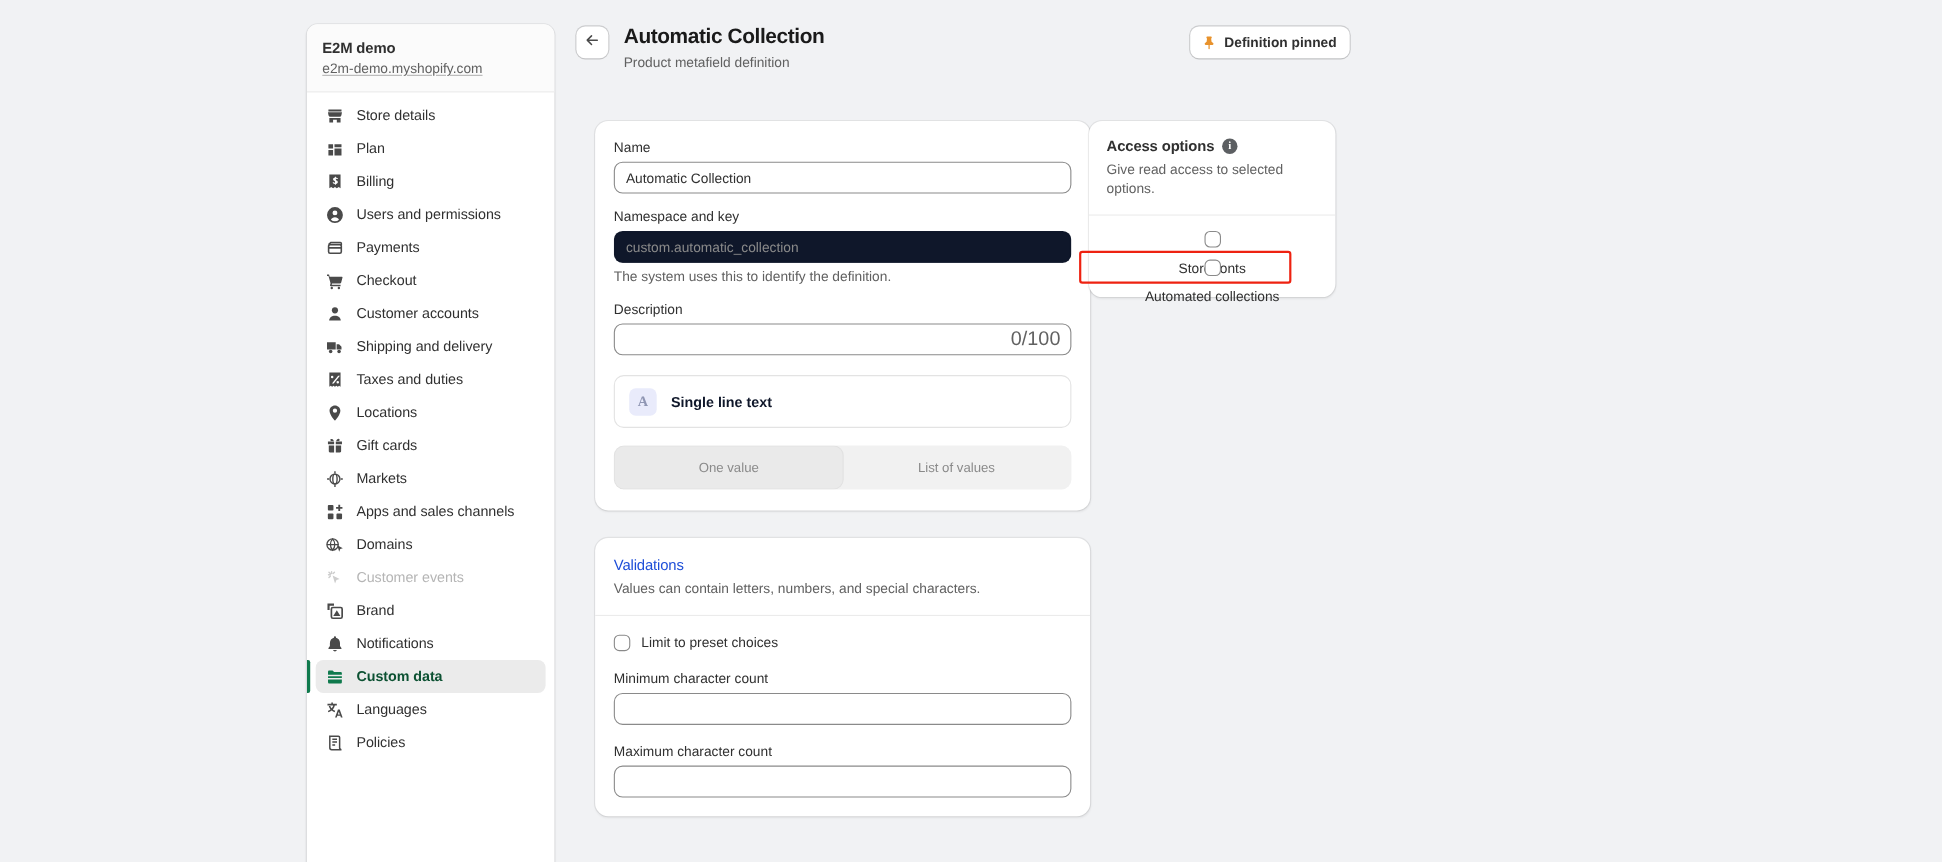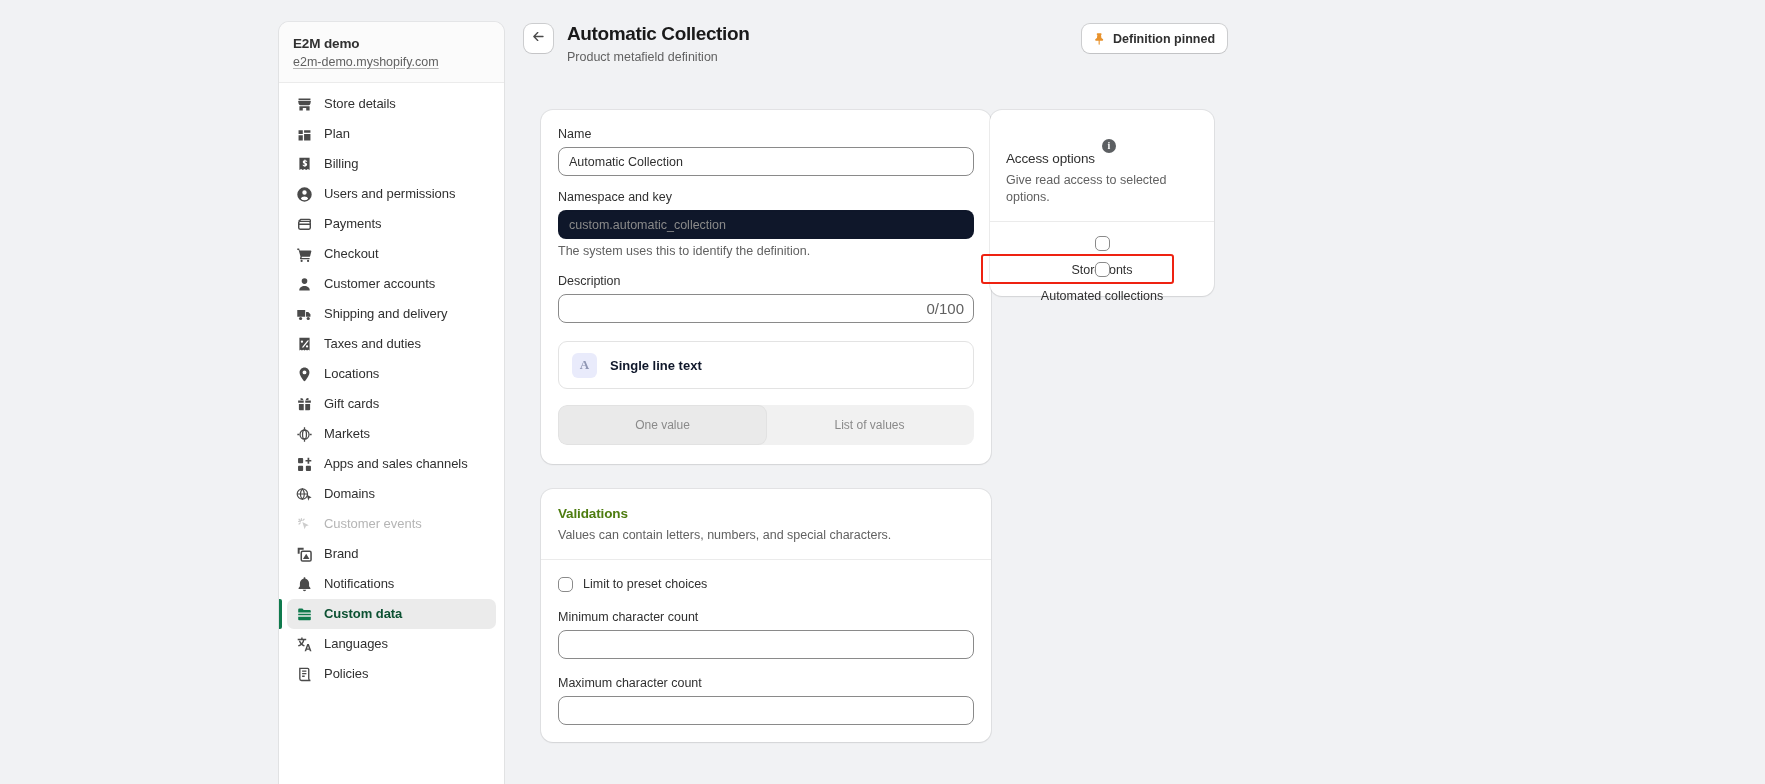--- a/index.html
+++ b/index.html
@@ -124,21 +124,21 @@
     outline: none; display: flex; align-items: center;
   }
   .text-input.readonly {
     background: #0f172a; border-color: transparent;
     color: #8a8a8a; box-shadow: inset 0 0 0 1px rgba(0,0,0,0.02);
   }
   .input-wrap { position: relative; }
   .counter {
     position: absolute; right: 10px; top: 0; height: 29px;
     display: flex; align-items: center;
-    font-size: 15px; color: #616161; pointer-events: none;
+    font-size: 18px; color: #616161; pointer-events: none;
   }
   .help-text {
     font-size: 12.5px; color: #616161; line-height: 17px; margin-top: 4px;
   }
 
   .type-row {
     display: flex; align-items: center; gap: 13px;
     height: 48px; padding: 0 13px;
     border: 1px solid #e3e3e3; border-radius: 9px;
     margin-top: 18px;
@@ -165,41 +165,41 @@
   .seg.selected {
     background: #eaeaea;
     box-shadow: 0 0 0 1px rgba(26,26,26,0.07);
     color: #8a8a8a;
   }
 
   
   .validations-card { margin-top: 25px; }
   .val-head { padding: 16px 17px 15px 17px; border-bottom: 1px solid #ebebeb; }
   .val-title {
-    font-size: 13.5px; font-weight: 700; color: #4d7c0f;
+    font-size: 13.5px; font-weight: 400; color: #1d4ed8;
     letter-spacing: -0.01em; line-height: 18px;
   }
   .val-sub { font-size: 12.5px; color: #616161; margin-top: 4px; line-height: 17px; }
   .val-body { padding: 16px 17px 17px 17px; }
 
   .checkrow { display: flex; align-items: center; gap: 10px; cursor: pointer; }
   .checkbox {
     width: 15px; height: 15px; flex: 0 0 15px;
     border: 1px solid #8a8a8a; border-radius: 5px; background: #fff;
   }
   .checkrow .check-label { font-size: 12.5px; color: #303030; line-height: 17px; }
 
   .val-field { margin-top: 16px; }
 
   
   .access-head { padding: 14px 16px 15px 16px; border-bottom: 1px solid #ebebeb; }
   .access-title-row { display: flex; align-items: center; gap: 7px; }
   .access-title {
-    font-size: 13.5px; font-weight: 400; color: #303030;
-    letter-spacing: -0.01em; line-height: 18px; margin-top: 26px;
+    font-size: 13.5px; font-weight: 700; color: #303030;
+    letter-spacing: -0.01em; line-height: 18px;
   }
   .info-icon {
     width: 14px; height: 14px; border-radius: 50%;
     background: #5c5f62; color: #fff;
     font-size: 10px; font-weight: 700; line-height: 14px;
     text-align: center; font-family: "Liberation Serif", serif;
     display: block; cursor: pointer;
   }
   .access-sub {
     font-size: 12.5px; color: #616161; line-height: 17px;

